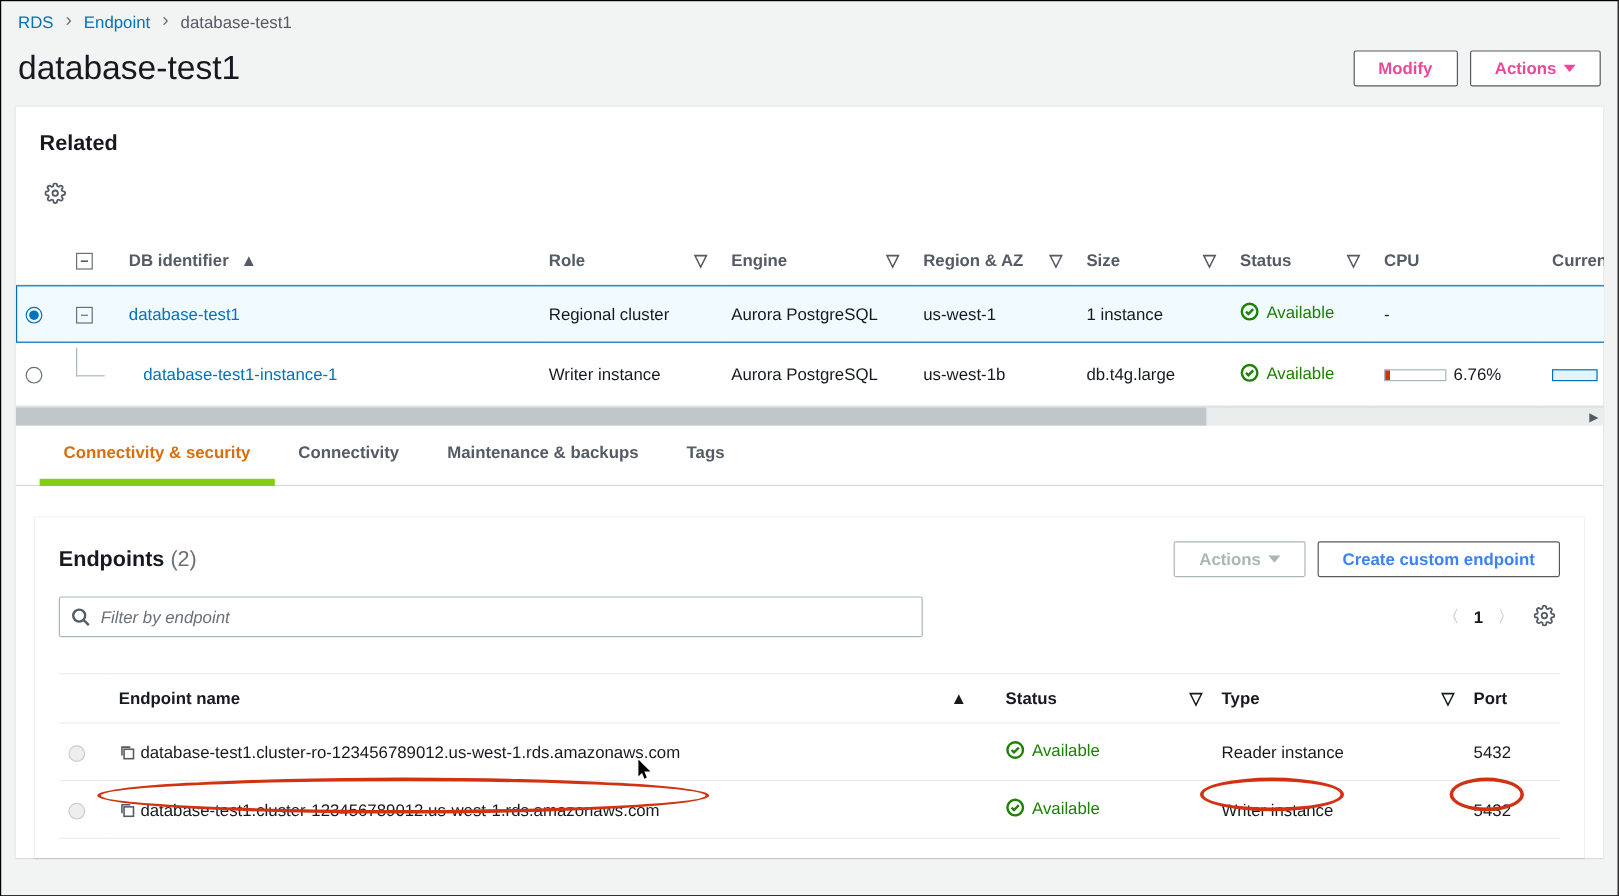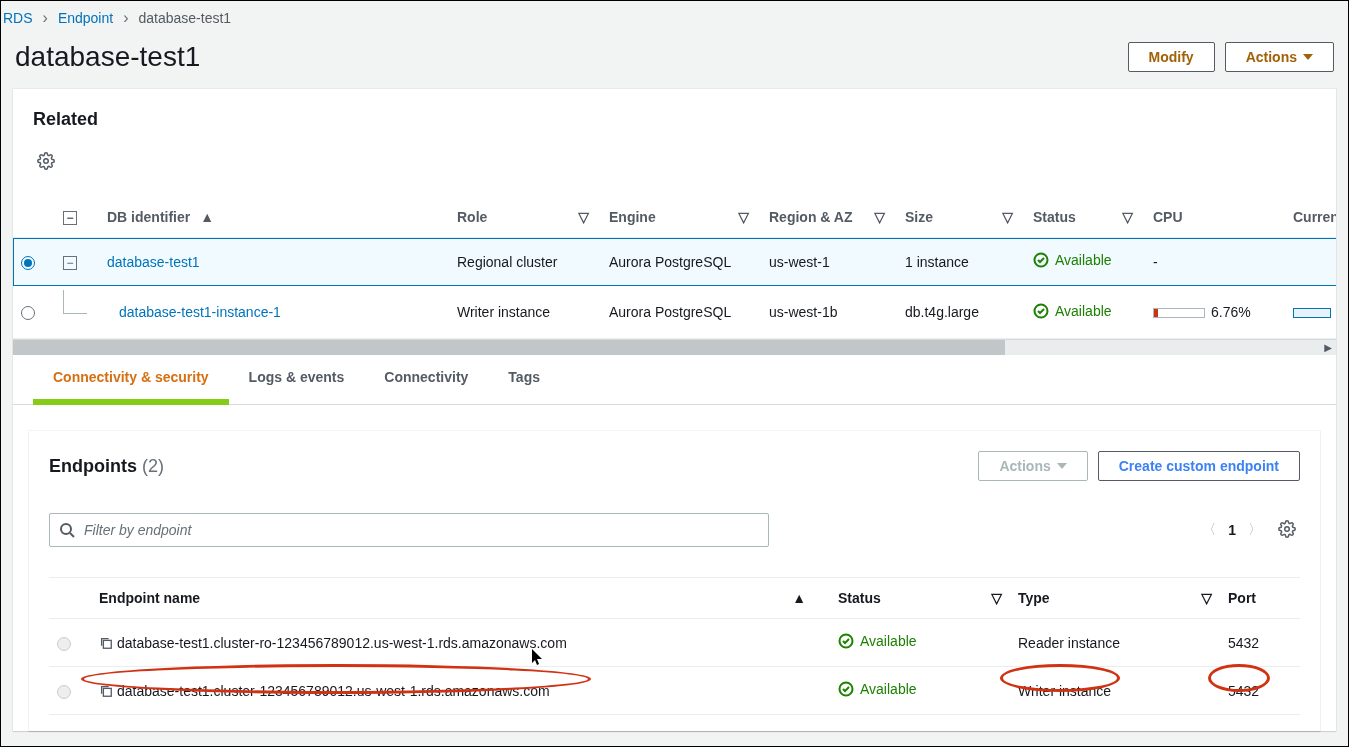--- a/index.html
+++ b/index.html
@@ -6,28 +6,28 @@
 body {
   font-family: "Amazon Ember", "Helvetica Neue", Arial, sans-serif;
   font-size: 14px;
   color: #16191f;
   background: #f2f3f3;
   width: 1349px;
   height: 747px;
   overflow: hidden;
   border: 1px solid #000;
 }
-.bc { display: flex; align-items: center; gap: 4px; padding: 8px 2px; font-size: 14px; }
+.bc { display: flex; align-items: center; gap: 4px; padding: 8px 14px; font-size: 14px; }
 .bc a { color: #0073bb; text-decoration: none; cursor: pointer; }
 .bc .sep { color: #687078; padding: 0 6px; font-size: 16px; }
 .bc .cur { color: #545b64; }
 .hdr { display: flex; align-items: center; justify-content: space-between; padding: 6px 14px 12px 14px; }
 .hdr h1 { font-size: 28px; font-weight: 400; color: #16191f; }
 .hdr-actions { display: flex; gap: 10px; }
-.btn { border: 1px solid #545b64; background: #fff; padding: 6px 20px; font-size: 14px; font-weight: 700; color: #a16207; cursor: pointer; border-radius: 2px; display: inline-flex; align-items: center; gap: 6px; }
+.btn { border: 1px solid #545b64; background: #fff; padding: 6px 20px; font-size: 14px; font-weight: 700; color: #ec4899; cursor: pointer; border-radius: 2px; display: inline-flex; align-items: center; gap: 6px; }
 .panel { background: #fff; margin: 4px 12px 16px 12px; box-shadow: 0 1px 1px rgba(0,0,0,.1), 0 0 0 1px rgba(0,0,0,.04); }
 .panel-inner { padding: 20px 20px 0 20px; }
 h2 { font-size: 18px; font-weight: 700; margin-bottom: 18px; }
 .row-flex { display: flex; align-items: center; justify-content: space-between; gap: 12px; }
 .search { position: relative; flex: 0 0 720px; }
 .search input { width: 100%; padding: 8px 10px 8px 34px; border: 1px solid #aab7b8; border-radius: 2px; font-size: 14px; }
 .search input::placeholder { color: #687078; font-style: italic; }
 .search svg.sicon { position: absolute; left: 10px; top: 50%; transform: translateY(-50%); }
 .gear-btn { background: none; border: none; cursor: pointer; padding: 4px; color: #545b64; }
 
@@ -54,21 +54,21 @@
 .scrollbar .thumb { position: absolute; left: 0; top: 0; height: 100%; width: 75%; background: #c1c7c9; }
 .scrollbar .arL, .scrollbar .arR { position: absolute; top: 0; height: 100%; width: 16px; display: flex; align-items: center; justify-content: center; font-size: 10px; color: #545b64; }
 .scrollbar .arL { left: 0; } .scrollbar .arR { right: 0; }
 
 
 .tabs { display: flex; border-bottom: 1px solid #d5dbdb; padding: 0 20px; margin-bottom: 26px; }
 .tab { padding: 14px 20px; font-size: 14px; font-weight: 700; color: #545b64; cursor: pointer; }
 .tab.active { color: #d76f10; border-bottom: 6px solid #84cc16; margin-bottom: -1px; }
 
 
-.ep-head { display: flex; align-items: center; justify-content: space-between; margin-bottom: 32px; gap: 16px; }
+.ep-head { display: flex; align-items: center; justify-content: space-between; margin-bottom: 16px; gap: 16px; }
 .ep-head h2 { margin: 0; }
 .count { color: #687078; font-weight: 400; }
 .pager { display: flex; align-items: center; gap: 12px; color: #545b64; }
 .pager .num { font-weight: 700; color: #16191f; }
 .ep-tbl { width: 100%; border-collapse: collapse; font-size: 14px; margin-top: 30px; }
 .ep-tbl th { text-align: left; font-weight: 700; padding: 12px 8px; border-top: 1px solid #eaeded; border-bottom: 1px solid #eaeded; color: #16191f; }
 .ep-tbl td { padding: 14px 8px; border-bottom: 1px solid #eaeded; }
 .copy-icon { margin-right: 4px; vertical-align: -2px; color: #545b64; }
 .ellipse { border: 3px solid #d13212; border-radius: 50%; position: absolute; pointer-events: none; }
 .ep-cell { position: relative; }
@@ -170,22 +170,22 @@
     </table>
     <div class="scrollbar">
       <span class="arL">◀</span>
       <div class="thumb"></div>
       <span class="arR">▶</span>
     </div>
   </div>
 
   <div class="tabs">
     <div class="tab active">Connectivity &amp; security</div>
-    <div class="tab">Logs &amp; events</div>
     <div class="tab">Connectivity</div>
+    <div class="tab">Maintenance &amp; backups</div>
     <div class="tab">Tags</div>
   </div>
 
   <div class="panel" style="margin:0 16px 16px 16px">
     <div class="panel-inner" style="padding-bottom:16px">
       <div class="ep-head">
         <h2>
           <span>Endpoints</span> <span class="count">(2)</span>
         </h2>
         <div style="display:flex;gap:10px">

